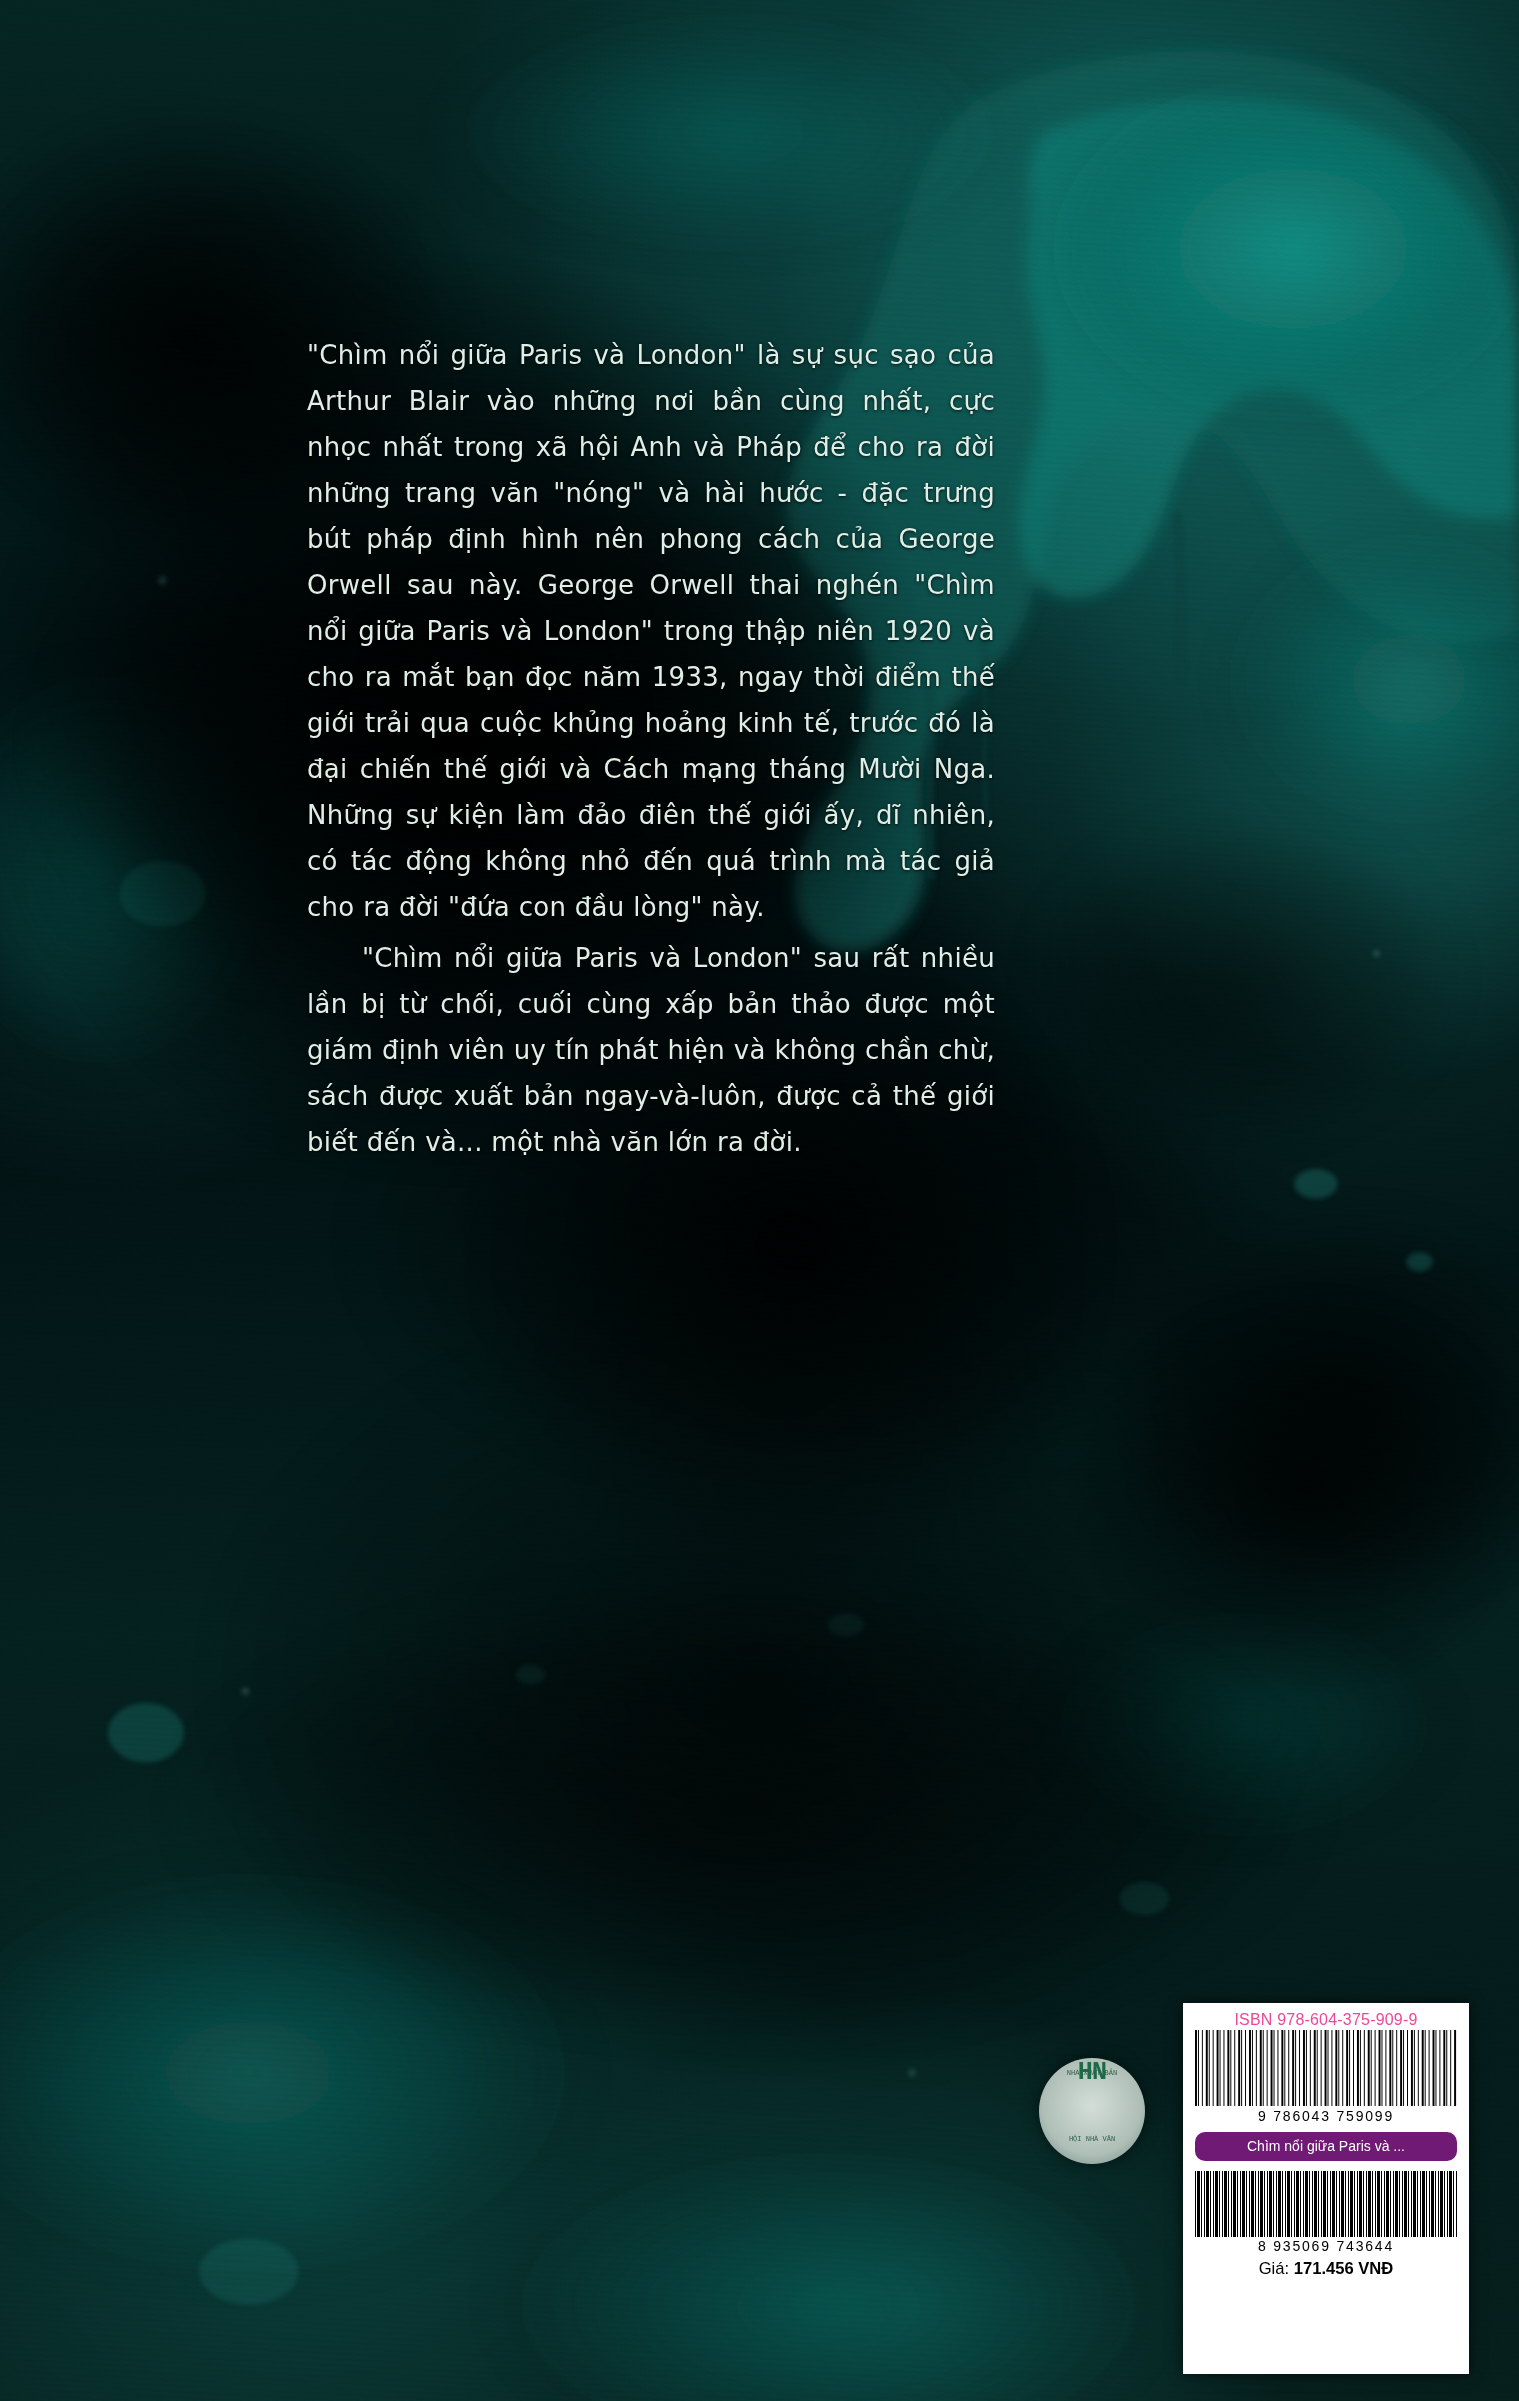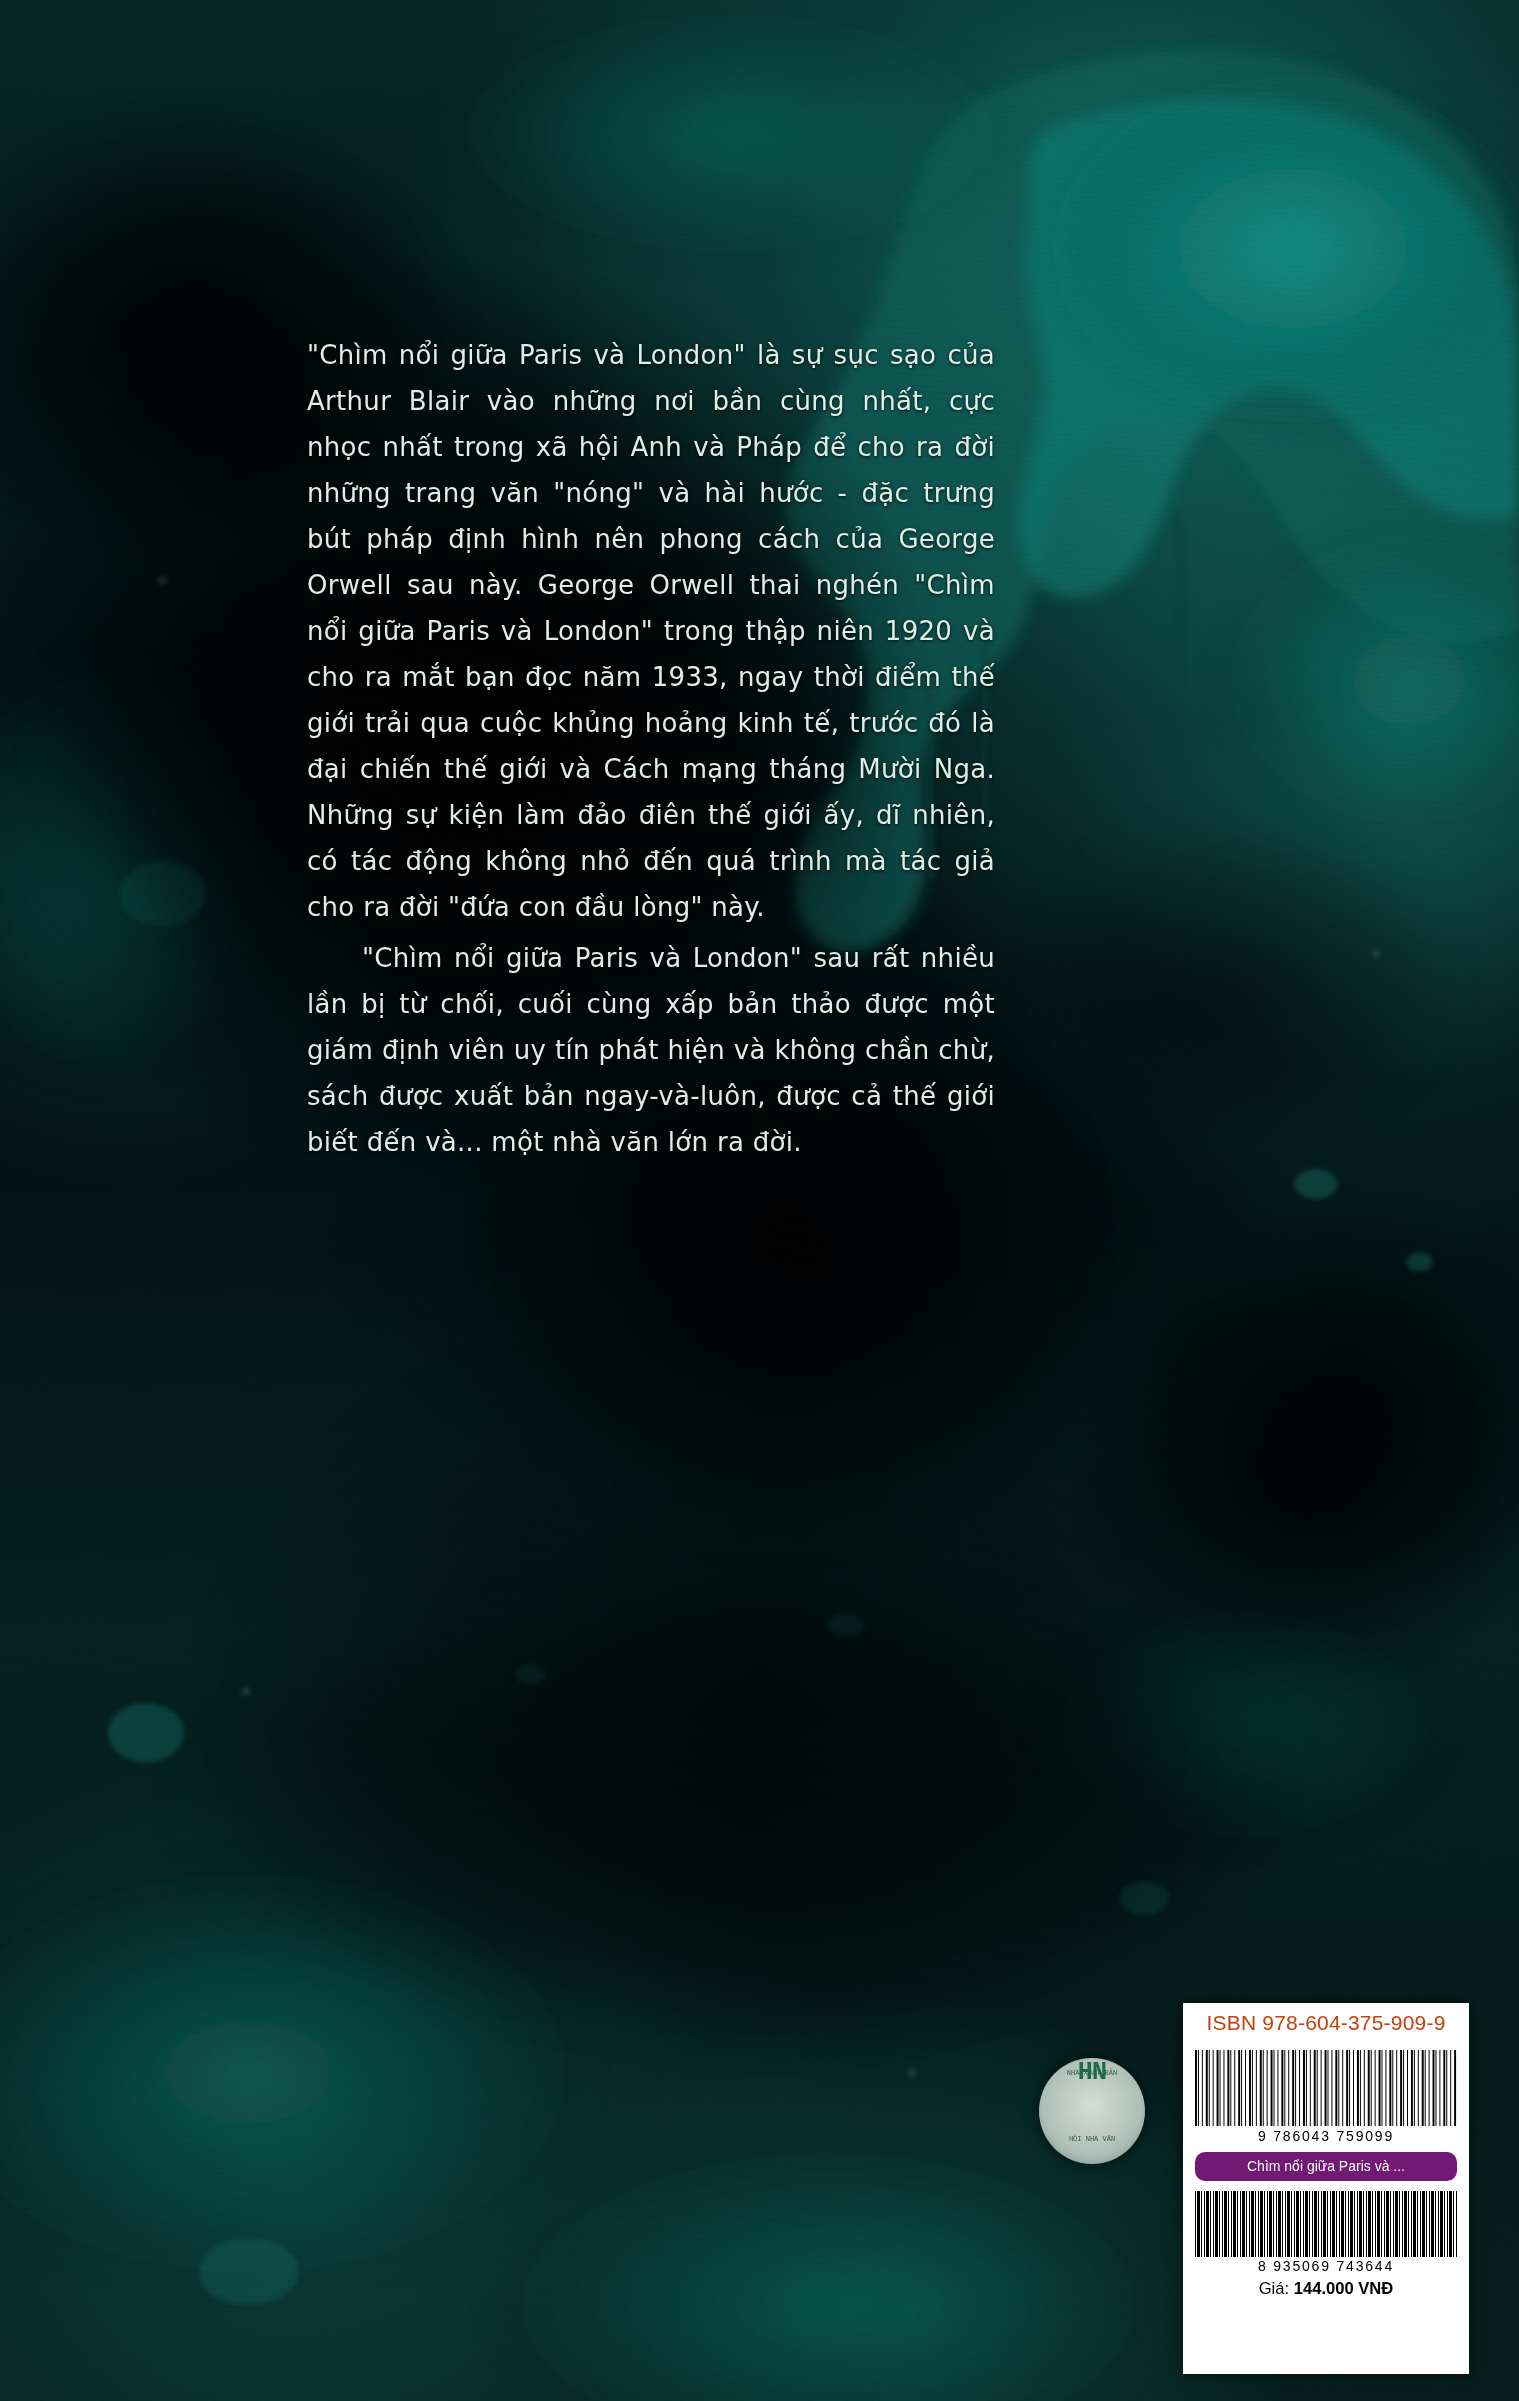--- a/index.html
+++ b/index.html
@@ -114,25 +114,25 @@
     top: 2003px;
     width: 286px;
     height: 371px;
     background: #ffffff;
     padding: 0;
     box-shadow: 0 0 13.3px rgba(0,0,0,.6);
   }
   .bp-pad { padding: 8.3px 11.6px 6.6px 11.6px; }
   .isbn-text {
     font-family: "Liberation Sans", sans-serif;
-    font-size: 21px;
-    color: #c2410c;
+    font-size: 16px;
+    color: #ec4899;
     letter-spacing: 0.2px;
     text-align: center;
-    margin-bottom: 15px;
+    margin-bottom: 1px;
   }
   .bars {
     height: 76px;
     width: 100%;
     background-repeat: repeat-x;
     background-size: 10.8px 100%;
     background-image:
       linear-gradient(90deg,
         #000 0 1.7px, #fff 1.7px 3.3px, #000 3.3px 4.1px, #fff 4.1px 6.6px,
         #000 6.6px 8.3px, #fff 8.3px 10.8px);
@@ -282,19 +282,19 @@
   <div class="barcode-panel">
     <div class="bp-pad">
       <div class="isbn-text">ISBN 978-604-375-909-9</div>
       <div class="bars"></div>
       <div class="bars-digits">9 786043 759099</div>
       <div class="red-strip">Chìm nổi giữa Paris và ...</div>
       <div class="bars b2"></div>
       <div class="bars-digits">8 935069 743644</div>
       <div class="price-text">
         <span>Giá:</span>
-        <b>144.000 VNĐ</b>
+        <b>171.456 VNĐ</b>
       </div>
     </div>
   </div>
 
 </div>
 
 
 </body></html>

